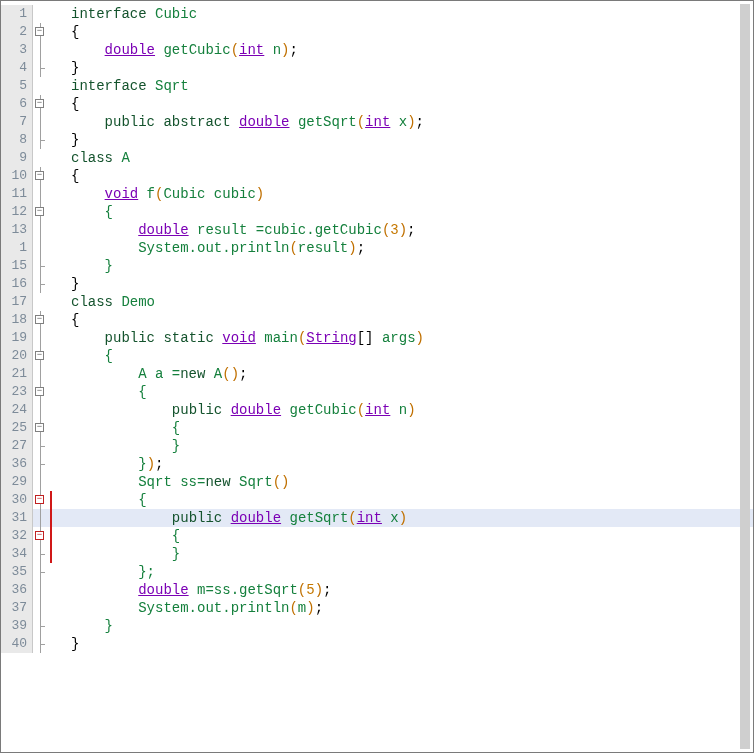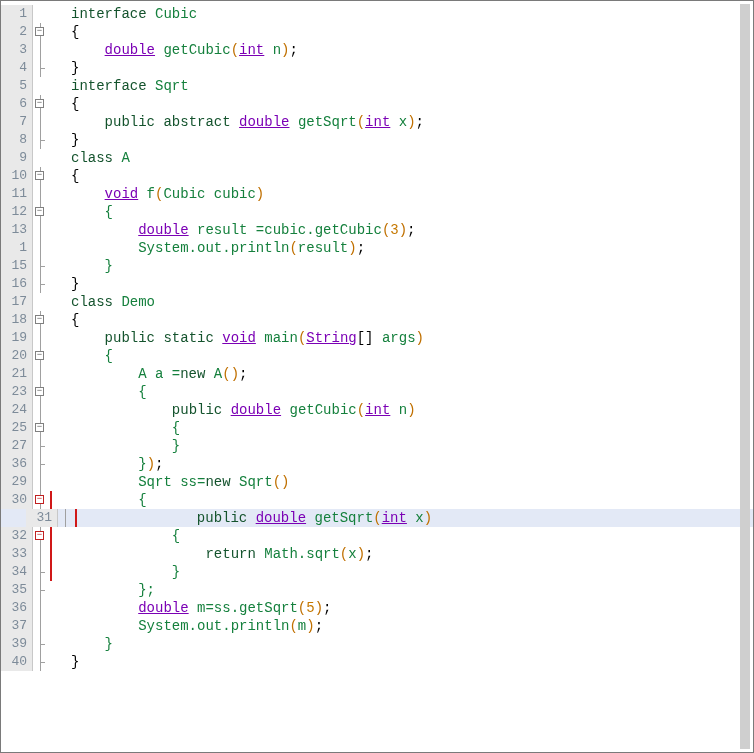--- a/index.html
+++ b/index.html
@@ -113,21 +113,21 @@
     bottom: 0;
     width: 2px;
     background: #d01818;
   }
   .code {
     flex: 1 1 auto;
     white-space: pre;
     padding-left: 10px;
     color: #000;
   }
-  .row.hl { background: #e3e9f6; padding-left: 25px; }
+  .row.hl { background: #e3e9f6; }
   
   .kw  { color: #14532d; }
   .type{ color: #7b00b5; text-decoration: underline; }
   .punc{ color: #000; }
   .paren{ color: #c07000; }
   .num { color: #c57800; }
   .id  { color: #15803d; }
   .com { color: #0a7d0a; }
 </style>
 </head>
@@ -341,26 +341,20 @@
       </div>
       <div class="row">
         <div class="gut-num">32</div>
         <div class="fold-col line-through">
           <div class="fold-box red">−</div>
         </div>
         <div class="margin-col red-bar"></div>
         <div class="code"><span class="id">            {</span></div>
       </div>
       <div class="row">
-        <div class="gut-num">33</div>
-        <div class="fold-col line-through"></div>
-        <div class="margin-col red-bar"></div>
-        <div class="code"><span>                </span><span class="kw">return</span><span class="id"> Math.sqrt</span><span class="paren">(</span><span class="id">x</span><span class="paren">)</span><span class="punc">;</span></div>
-      </div>
-      <div class="row">
         <div class="gut-num">34</div>
         <div class="fold-col line-through">
           <div class="fold-el"></div>
         </div>
         <div class="margin-col red-bar"></div>
         <div class="code"><span class="id">            }</span></div>
       </div>
       <div class="row">
         <div class="gut-num">35</div>
         <div class="fold-col line-through">

